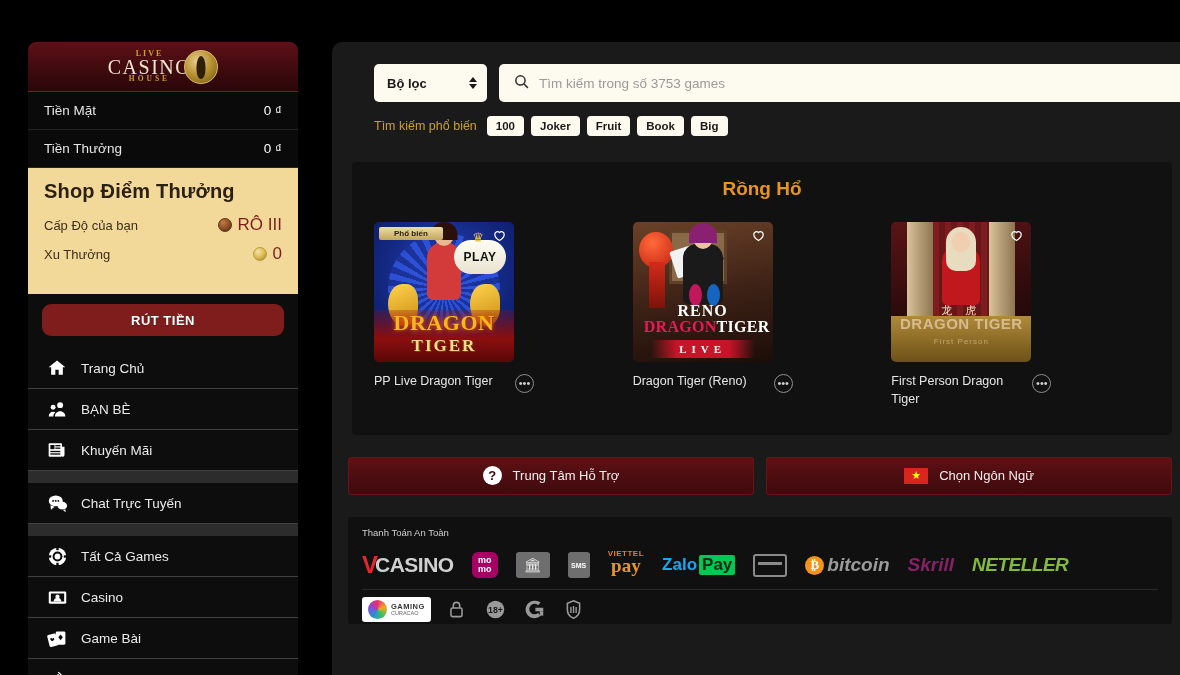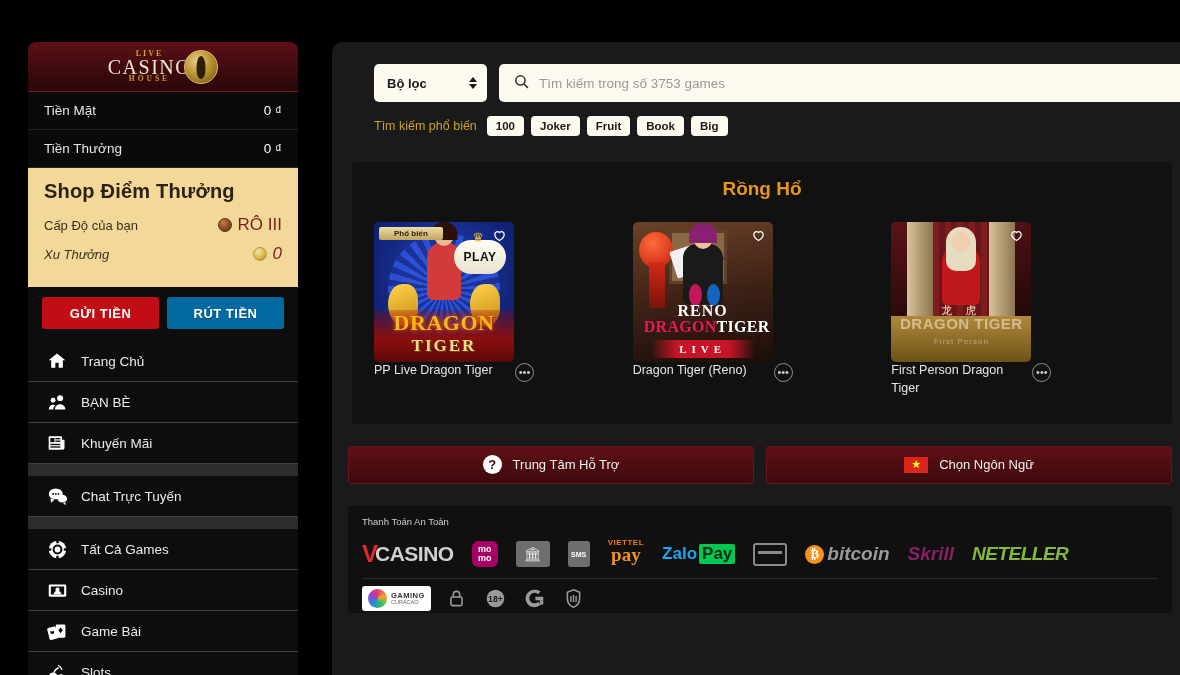--- a/index.html
+++ b/index.html
@@ -65,42 +65,42 @@
     background:#f3d999; padding: 12px 16px 14px 16px;
   }
   .shop-title {
     font-size:20px; font-weight:bold; color:#2b2112; margin-bottom:12px;
     letter-spacing:0.2px;
   }
   .shop-row {
     display:flex; align-items:center; justify-content:space-between;
     margin-bottom:9px; font-size:13px; color:#3b2f1a;
   }
-  .shop-row:last-child { margin-bottom:9px;font-style:italic; }
+  .shop-row:last-child { margin-bottom:16px; }
   .shop-right { display:flex; align-items:center; gap:6px; }
   .chip-bronze {
     width:14px;height:14px;border-radius:50%;
     background: radial-gradient(circle at 35% 30%, #c27b45 0%, #8a4d24 55%, #4f2a10 100%);
     border:1px solid #5d3317;
   }
   .chip-gold {
     width:14px;height:14px;border-radius:50%;
     background: radial-gradient(circle at 35% 30%, #f6e3a8 0%, #d9b84e 55%, #9a7c1f 100%);
     border:1px solid #b89a3a;
   }
   .shop-val { color:#7f1d1d; font-size:17px; }
 
   .btn-row { display:flex; gap:8px; padding:10px 14px 12px 14px; background:#0d0d0d; }
   .btn-deposit {
     flex:1; height:32px; border-radius:3px; background:#c00d16;
     color:#fff; font-size:13px; font-weight:bold; letter-spacing:0.5px;
     display:flex;align-items:center;justify-content:center; border:none; cursor:pointer;
   }
   .btn-withdraw {
-    flex:1; height:32px; border-radius:3px; background:#0369a1;
+    flex:1; height:32px; border-radius:9px; background:#7f1d1d;
     color:#fff; font-size:13px; font-weight:bold; letter-spacing:0.5px;
     display:flex;align-items:center;justify-content:center; border:none; cursor:pointer;
     text-shadow:0 1px 1px rgba(0,0,0,.25);
   }
 
   .nav-item {
     height:41px; display:flex; align-items:center; gap:13px;
     padding: 0 18px; border-bottom:1px solid #404040;
     color:#eaeaea; font-size:13.5px; cursor:pointer; background:#0d0d0d;
   }
@@ -169,21 +169,21 @@
     width:52px;height:34px;border-radius:17px;
     background:linear-gradient(180deg,#fffdf4,#e8e2cf);
     display:flex;align-items:center;justify-content:center;
     color:#111; font-size:12px; font-weight:bold; letter-spacing:.5px;
   }
   .crown {
     position:absolute; right:30px; top:8px; z-index:4;
     color:#f2c04a; font-size:13px;
   }
   .card-label {
-    display:flex; align-items:flex-start; gap:10px;
+    margin-top:11px; display:flex; align-items:flex-start; gap:10px;
     width:160px;
   }
   .card-name { color:#e6e6e6; font-size:12.5px; line-height:1.42; flex:1; }
   .dots {
     width:19px;height:19px;border-radius:50%; border:1px solid #8d8d8d;
     display:flex;align-items:center;justify-content:center; flex:none;
     color:#cfcfcf; font-size:11px; line-height:1; cursor:pointer; margin-top:1px;
   }
 
   
@@ -364,21 +364,20 @@
       <div class="shop-row">
         <span>Xu Thưởng</span>
         <span class="shop-right">
           <i class="chip-gold"></i>
           <span class="shop-val">0</span>
         </span>
       </div>
     </div>
 
     <div class="btn-row">
-      <button class="btn-deposit">GỬI TIỀN</button>
       <button class="btn-withdraw">RÚT TIỀN</button>
     </div>
 
     <div class="nav-item">
       <span class="ico">
         <svg width="20" height="20" viewBox="0 0 24 24" fill="#fff">
             <path d="M12 3 2 11h3v9h5v-6h4v6h5v-9h3L12 3z"></path>
           </svg>
       </span>
       <span>Trang Chủ</span>

